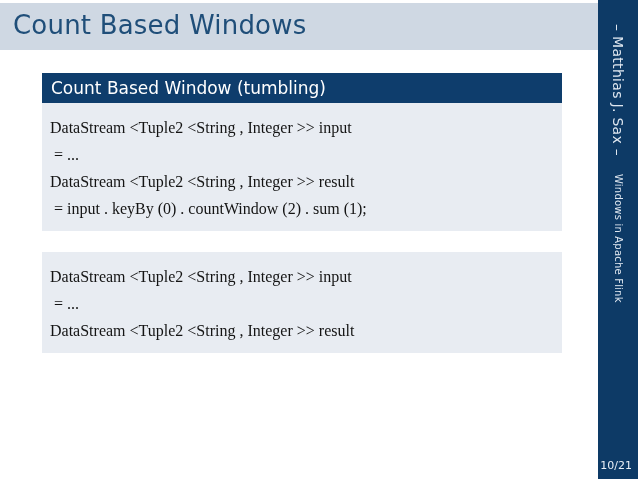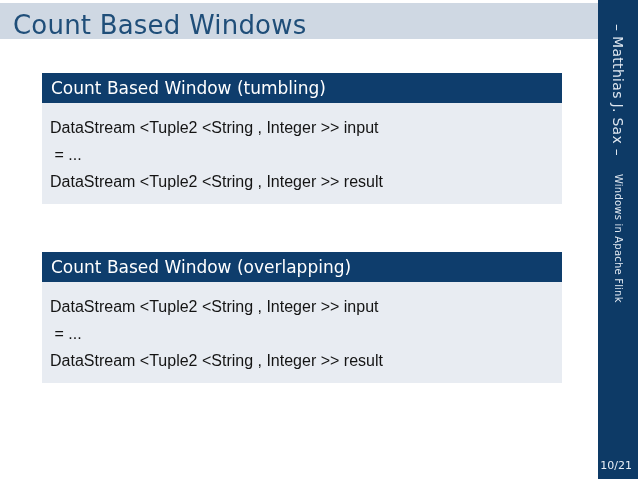--- a/index.html
+++ b/index.html
@@ -14,21 +14,21 @@
   html,body{margin:0;padding:0;}
   body{
     width:638px;height:479px;position:relative;overflow:hidden;
     background:#ffffff;
     font-family:"DejaVu Sans","Liberation Sans",sans-serif;
   }
   .stage{position:absolute;inset:0;}
 
   
   .frametitle-band{
-    position:absolute;left:0;top:3px;width:598px;height:36px;
+    position:absolute;left:0;top:3px;width:598px;height:47px;
     background:var(--header-bg);
   }
   .frametitle{
     position:absolute;left:13px;top:0;height:42px;line-height:44px;
     font-size:26px;font-weight:500;letter-spacing:0.2px;
     color:var(--title-text);
     white-space:nowrap;
   }
 
   
@@ -56,46 +56,46 @@
   .block-title{
     height:30px;line-height:30px;background:var(--block-title-bg);
     color:#ffffff;font-size:17px;padding-left:9px;
     white-space:nowrap;overflow:hidden;
   }
   .block-body{
     background:var(--block-body-bg);
     padding:11px 4px 9px 8px;
   }
   .code-line{
-    font-family:Liberation Sans, sans-serif;
+    font-family:Liberation Serif, serif;
     font-size:16px;line-height:27px;
     color:var(--code-text);
     white-space:pre;
   }
 </style>
 </head>
 <body>
 
 <div class="stage">
 
   <div class="frametitle-band">
     <div class="frametitle">Count Based Windows</div>
   </div>
 
   <div class="block block-tumbling">
     <div class="block-title">Count Based Window (tumbling)</div>
     <div class="block-body">
       <div class="code-line">DataStream &lt;Tuple2 &lt;String , Integer &gt;&gt; input</div>
       <div class="code-line"> = ...</div>
       <div class="code-line">DataStream &lt;Tuple2 &lt;String , Integer &gt;&gt; result</div>
+      <div class="code-line"> = input . keyBy (0) . countWindow (2) . sum (1);</div>
     </div>
   </div>
 
   <div class="block block-overlapping">
-    <div class="block-title">Count Based Window (overlapping)</div>
     <div class="block-body">
       <div class="code-line">DataStream &lt;Tuple2 &lt;String , Integer &gt;&gt; input</div>
       <div class="code-line"> = ...</div>
       <div class="code-line">DataStream &lt;Tuple2 &lt;String , Integer &gt;&gt; result</div>
     </div>
   </div>
 
   <div class="sidebar">
     <div class="sidebar-text">
       <span class="sidebar-author">– Matthias J. Sax –</span><span class="sidebar-talk">Windows in Apache Flink</span>

